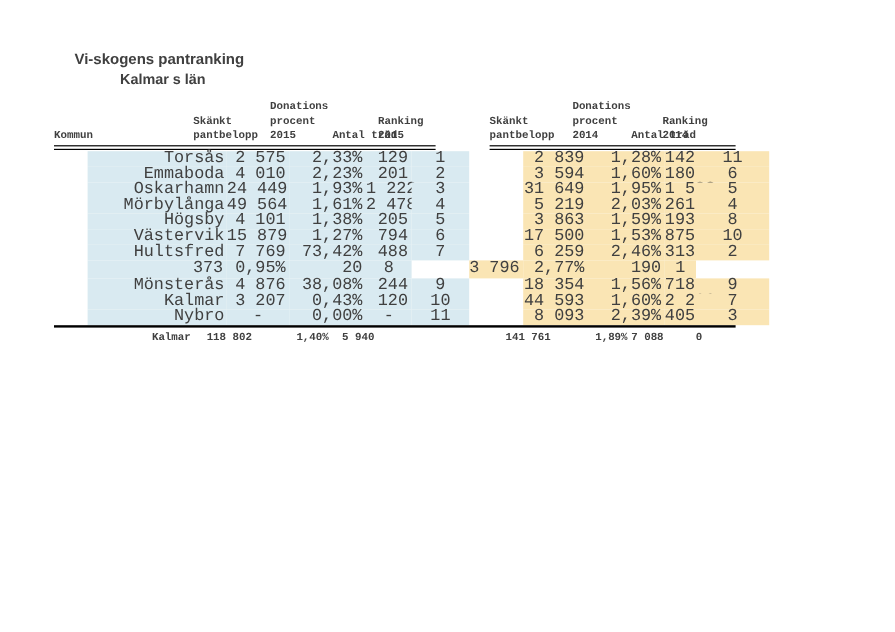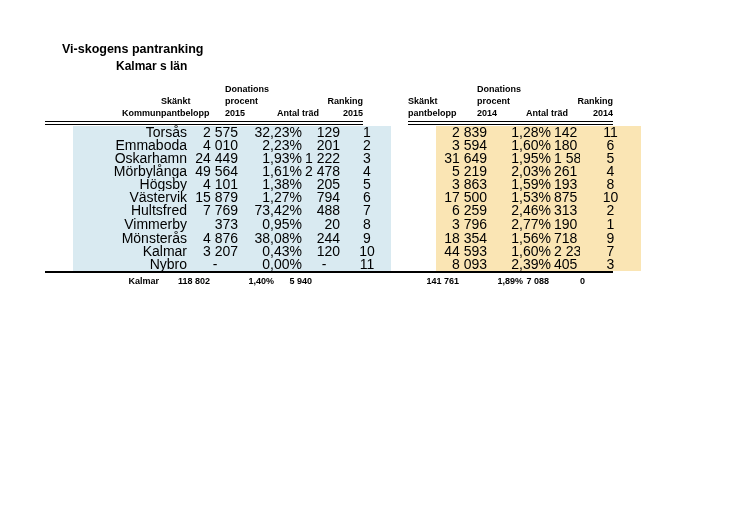--- a/index.html
+++ b/index.html
@@ -1,39 +1,40 @@
 <!DOCTYPE html>
 <html style="--bgL: #D9EAF1; --bgR: #FAE5B4;"><head>
 <meta charset="utf-8">
 <style>
   html,body { margin:0; padding:0; background:#fff; }
   .page {
     position:relative; width:746px; height:527px; background:#ffffff;
-    font-family:"Liberation Sans", sans-serif; color:#000000; overflow:hidden;
+    font-family:"Liberation Sans", sans-serif; color:#404040; overflow:hidden;
   }
   .title {
     position:absolute; left:62px; top:42px;
     font-size:12.5px; font-weight:bold; white-space:nowrap;
   }
   .subtitle {
-    position:absolute; left:116px; top:59px;
+    position:absolute; left:100px; top:59px;
     font-size:12px; font-weight:bold; white-space:nowrap;
   }
   .grid10 {
     display:grid;
     grid-template-columns:116px 52px 64px 38px 48px 45px 54px 64px 26px 61px;
+    font-family:Liberation Mono, monospace;
   }
   .thead {
     position:absolute; left:45px; top:83px;
     grid-auto-rows:12px;
     font-size:9px; font-weight:bold; line-height:12px; white-space:nowrap;
   }
   .hcell { overflow:visible; }
   .h-left { text-align:left; }
-  .h-center { text-align:right; }
+  .h-center { text-align:left; }
   .pl12 { padding-left:12px; }
   .pl15 { padding-left:15px; }
   .dline {
     position:absolute; top:121px; height:2px;
     border-top:1px solid #000; border-bottom:1px solid #000;
   }
   .dline-left  { left:45px;  width:318px; }
   .dline-right { left:408px; width:205px; }
   .tbody { position:absolute; left:45px; top:126px; font-size:14px;margin-left:28px; }
   .trow { height:13px; line-height:13px; }
@@ -85,21 +86,21 @@
     <div class="hcell h-center" style="grid-row:3;grid-column:10;">2014</div>
   </div>
 
   <div class="dline dline-left"></div>
   <div class="dline dline-right"></div>
 
   <div class="tbody">
       <div class="grid10 trow">
         <div class="c c-kommun bgL">Torsås</div>
         <div class="c c-num bgL">2 575</div>
-        <div class="c c-num bgL">32,23%</div>
+        <div class="c c-num bgL">2,33%</div>
         <div class="c c-num bgL">129</div>
         <div class="c c-rank bgL">1</div>
         <div class="c"></div>
         <div class="c c-num bgR">2 839</div>
         <div class="c c-num bgR">1,28%</div>
         <div class="c c-num bgR">142</div>
         <div class="c c-rank bgR">11</div>
       </div>
       <div class="grid10 trow">
         <div class="c c-kommun bgL">Emmaboda</div>
@@ -167,21 +168,20 @@
         <div class="c c-num bgL">73,42%</div>
         <div class="c c-num bgL">488</div>
         <div class="c c-rank bgL">7</div>
         <div class="c"></div>
         <div class="c c-num bgR">6 259</div>
         <div class="c c-num bgR">2,46%</div>
         <div class="c c-num bgR">313</div>
         <div class="c c-rank bgR">2</div>
       </div>
       <div class="grid10 trow spacer">
-        <div class="c c-kommun bgL">Vimmerby</div>
         <div class="c c-num bgL">373</div>
         <div class="c c-num bgL">0,95%</div>
         <div class="c c-num bgL">20</div>
         <div class="c c-rank bgL">8</div>
         <div class="c"></div>
         <div class="c c-num bgR">3 796</div>
         <div class="c c-num bgR">2,77%</div>
         <div class="c c-num bgR">190</div>
         <div class="c c-rank bgR">1</div>
       </div>

